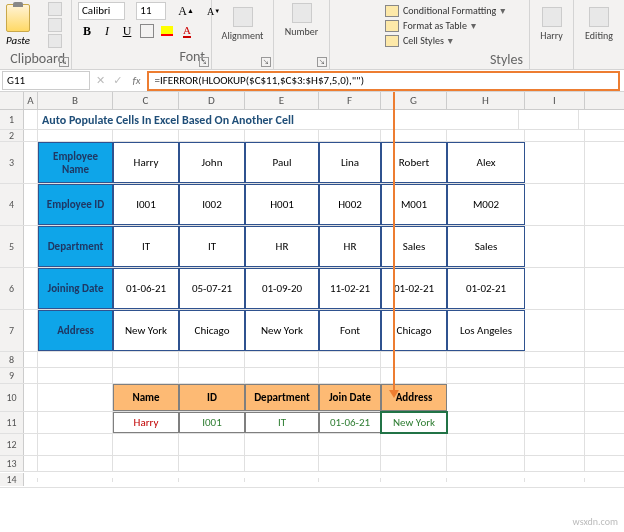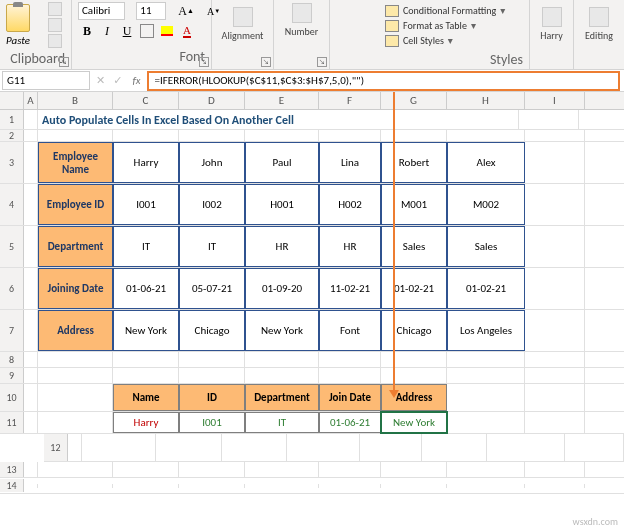--- a/index.html
+++ b/index.html
@@ -47,21 +47,21 @@
 .cB { width: 75px; }
 .cC { width: 66px; }
 .cD { width: 66px; }
 .cE { width: 74px; }
 .cF { width: 62px; }
 .cG { width: 66px; }
 .cH { width: 78px; }
 .cI { width: 60px; }
 
 .title-cell { color: #1f4e78; font-weight: bold; font-size: 12px; }
-.tbl-hdr { background: #fdba74; font-weight: bold; text-align: center; justify-content: center; border: 1px solid #2f528f !important; color: #1f3864; }
+.tbl-hdr { background: #0ea5e9; font-weight: bold; text-align: center; justify-content: center; border: 1px solid #2f528f !important; color: #1f3864; }
 .tbl-cell { border: 1px solid #2f528f !important; justify-content: center; text-align: center; }
 .sec-hdr { background: #fdba74; font-weight: bold; justify-content: center; border: 1px solid #7f7f7f !important; }
 .sec-cell { border: 1px solid #7f7f7f !important; justify-content: center; }
 .red-text { color: #c00000; }
 .green-text { color: #2e7d32; }
 .active-cell { outline: 2px solid #217346; outline-offset: -1px; }
 
 .arrow-line { position: absolute; background: #ed7d31; }
 .arrow-v { width: 2px; }
 .arrow-head { position: absolute; width: 0; height: 0; border-left: 5px solid transparent; border-right: 5px solid transparent; border-top: 8px solid #ed7d31; }
@@ -317,21 +317,21 @@
   <div class="cell cB"></div>
   <div class="cell cC sec-cell red-text">Harry</div>
   <div class="cell cD sec-cell green-text">I001</div>
   <div class="cell cE sec-cell green-text">IT</div>
   <div class="cell cF sec-cell green-text">01-06-21</div>
   <div class="cell cG sec-cell green-text active-cell">New York</div>
   <div class="cell cH"></div>
   <div class="cell cI"></div>
 </div>
 
-<div class="grid-row" style="height:28px;margin-left:44px;">
+<div class="grid-row" style="height:22px;">
       <div class="row-h">12</div>
       <div class="cell cA"></div>
       <div class="cell cB"></div>
       <div class="cell cC"></div>
       <div class="cell cD"></div>
       <div class="cell cE"></div>
       <div class="cell cF"></div>
       <div class="cell cG"></div>
       <div class="cell cH"></div>
       <div class="cell cI"></div>

